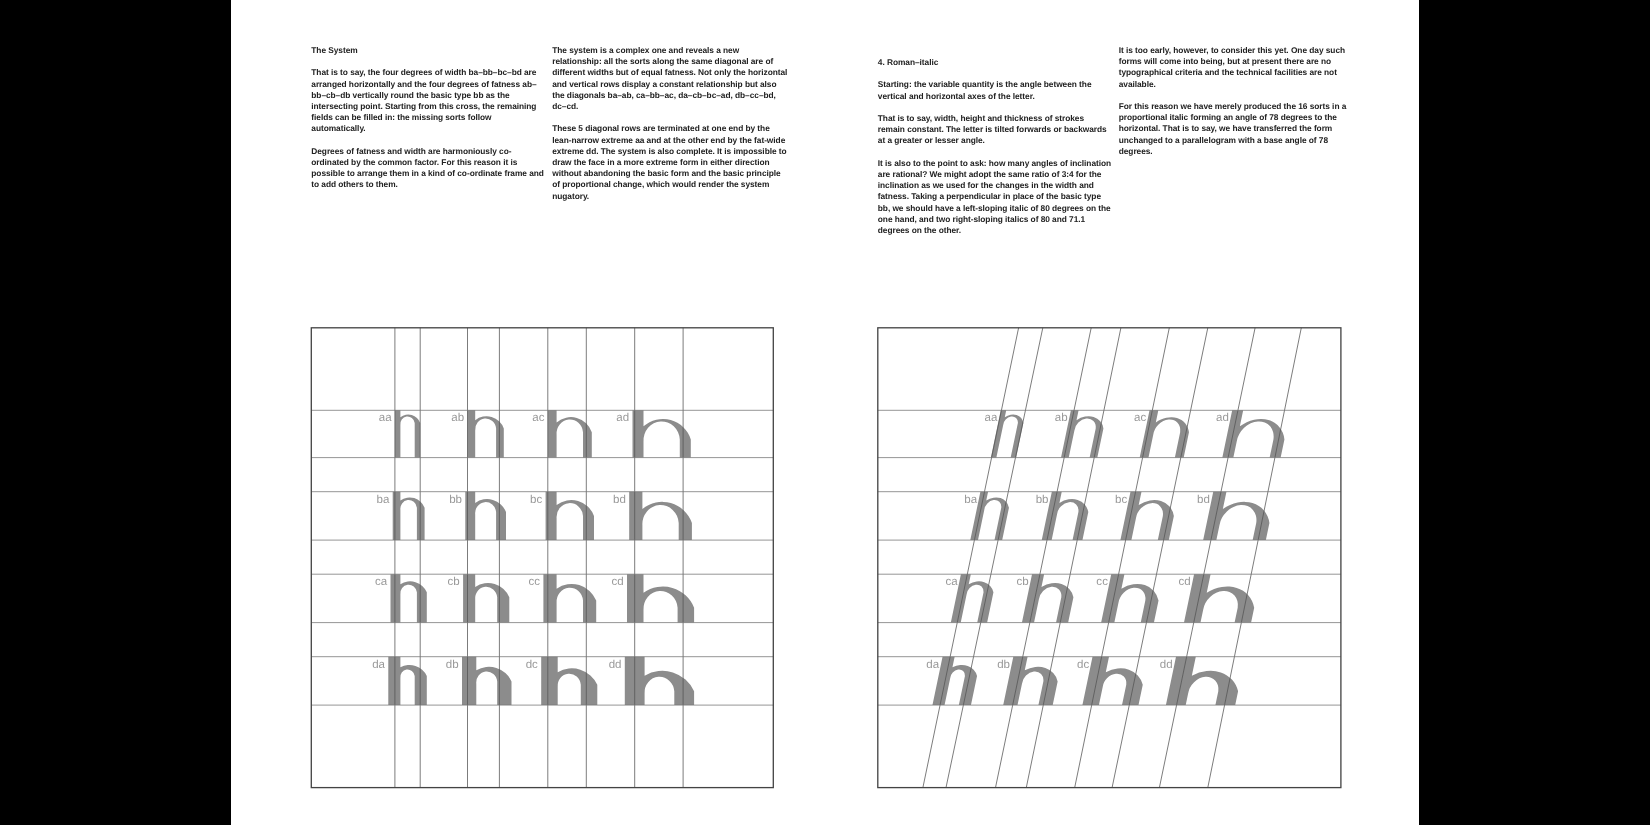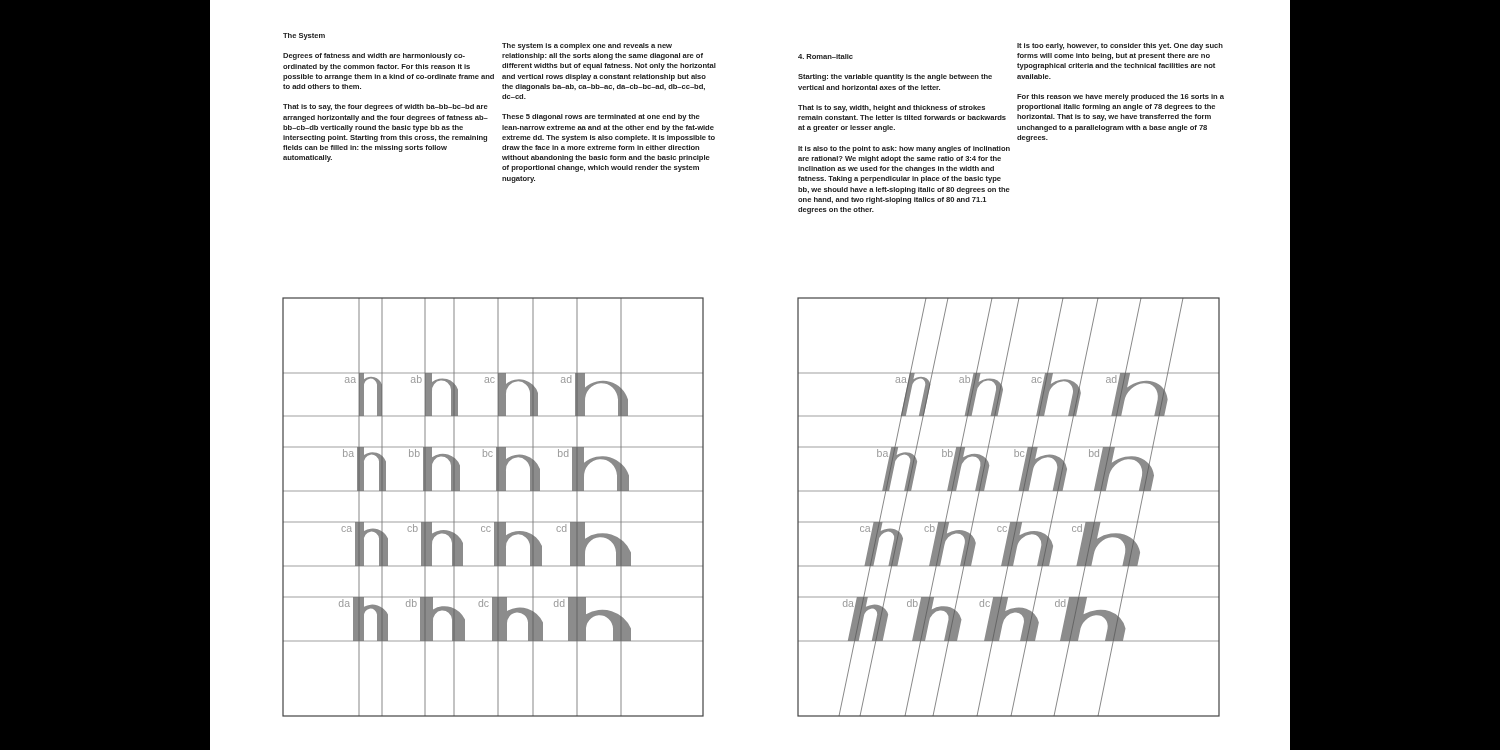--- a/index.html
+++ b/index.html
@@ -22,24 +22,24 @@
     margin-top: 48px;
   }
   svg.grid { position: absolute; left: 0; top: 0; }
   .lbl { font-family: "Liberation Sans", sans-serif; font-size: 10.5px; fill: #9a9a9a; }
 </style>
 </head>
 <body>
 
 <div class="page"></div>
 
-<div class="col" style="left:283px; top:31px;">
+<div class="col" style="left:283px; top:41px;">
   <div class="head">The System</div>
+  <p>That is to say, the four degrees of width ba–bb–bc–bd are arranged horizontally and the four degrees of fatness ab–bb–cb–db vertically round the basic type bb as the intersecting point. Starting from this cross, the remaining fields can be filled in: the missing sorts follow automatically.</p>
   <p>Degrees of fatness and width are harmoniously co-ordinated by the common factor. For this reason it is possible to arrange them in a kind of co-ordinate frame and to add others to them.</p>
-  <p>That is to say, the four degrees of width ba–bb–bc–bd are arranged horizontally and the four degrees of fatness ab–bb–cb–db vertically round the basic type bb as the intersecting point. Starting from this cross, the remaining fields can be filled in: the missing sorts follow automatically.</p>
 </div>
 <div class="col" style="left:502px; top:41px;">
   <p>The system is a complex one and reveals a new relationship: all the sorts along the same diagonal are of different widths but of equal fatness. Not only the horizontal and vertical rows display a constant relationship but also the diagonals ba–ab, ca–bb–ac, da–cb–bc–ad, db–cc–bd, dc–cd.</p>
   <p>These 5 diagonal rows are terminated at one end by the lean-narrow extreme aa and at the other end by the fat-wide extreme dd. The system is also complete. It is impossible to draw the face in a more extreme form in either direction without abandoning the basic form and the basic principle of proportional change, which would render the system nugatory.</p>
 </div>
 
 <div class="col" style="left:798px; top:52px;">
   <div class="head">4. Roman–italic</div>
   <p>Starting: the variable quantity is the angle between the vertical and horizontal axes of the letter.</p>
   <p>That is to say, width, height and thickness of strokes remain constant. The letter is tilted forwards or backwards at a greater or lesser angle.</p>

